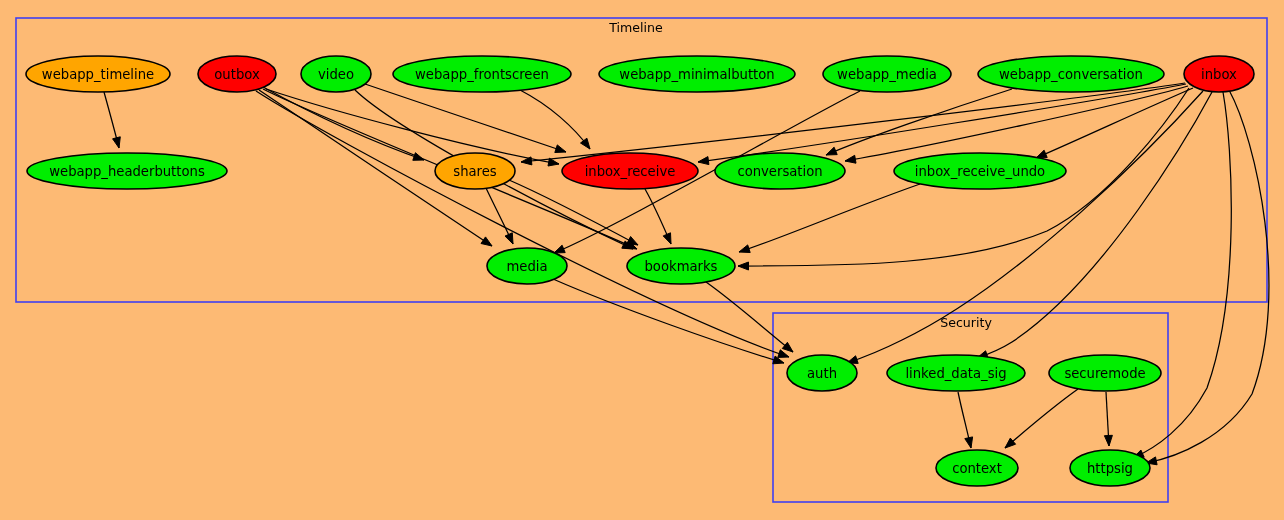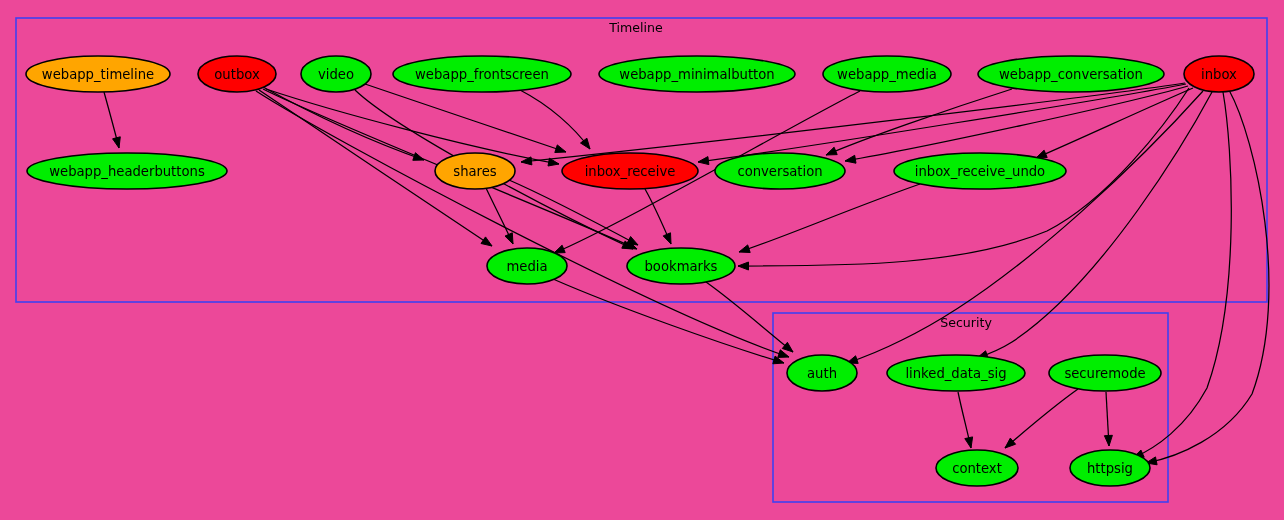--- a/index.html
+++ b/index.html
@@ -1,16 +1,16 @@
 <!DOCTYPE html>
 <html><head>
 <meta charset="utf-8">
 <style>
   html,body{margin:0;padding:0;background:#ffffff;}
-  #root{position:relative;width:1284px;height:520px;background:#ec4899;
+  #root{position:relative;width:1284px;height:520px;background:#fdba74;
         font-family:"DejaVu Sans","Liberation Sans",sans-serif;overflow:hidden;}
   svg#graph{position:absolute;left:0;top:0;width:1284px;height:520px;}
   .node-ell{stroke:#000000;stroke-width:1.6;}
   .node-lbl{font-family:"DejaVu Sans","Liberation Sans",sans-serif;font-size:13.2px;
             fill:#000000;text-anchor:middle;dominant-baseline:middle;}
   .cluster-box{fill:none;stroke:#4040f0;stroke-width:1.6;}
   .cluster-lbl{font-family:"DejaVu Sans","Liberation Sans",sans-serif;font-size:12.6px;
                fill:#000000;text-anchor:middle;}
   .edge-path{fill:none;stroke:#000000;stroke-width:1.25;}
   .edge-head{fill:#000000;stroke:#000000;stroke-width:1;}

